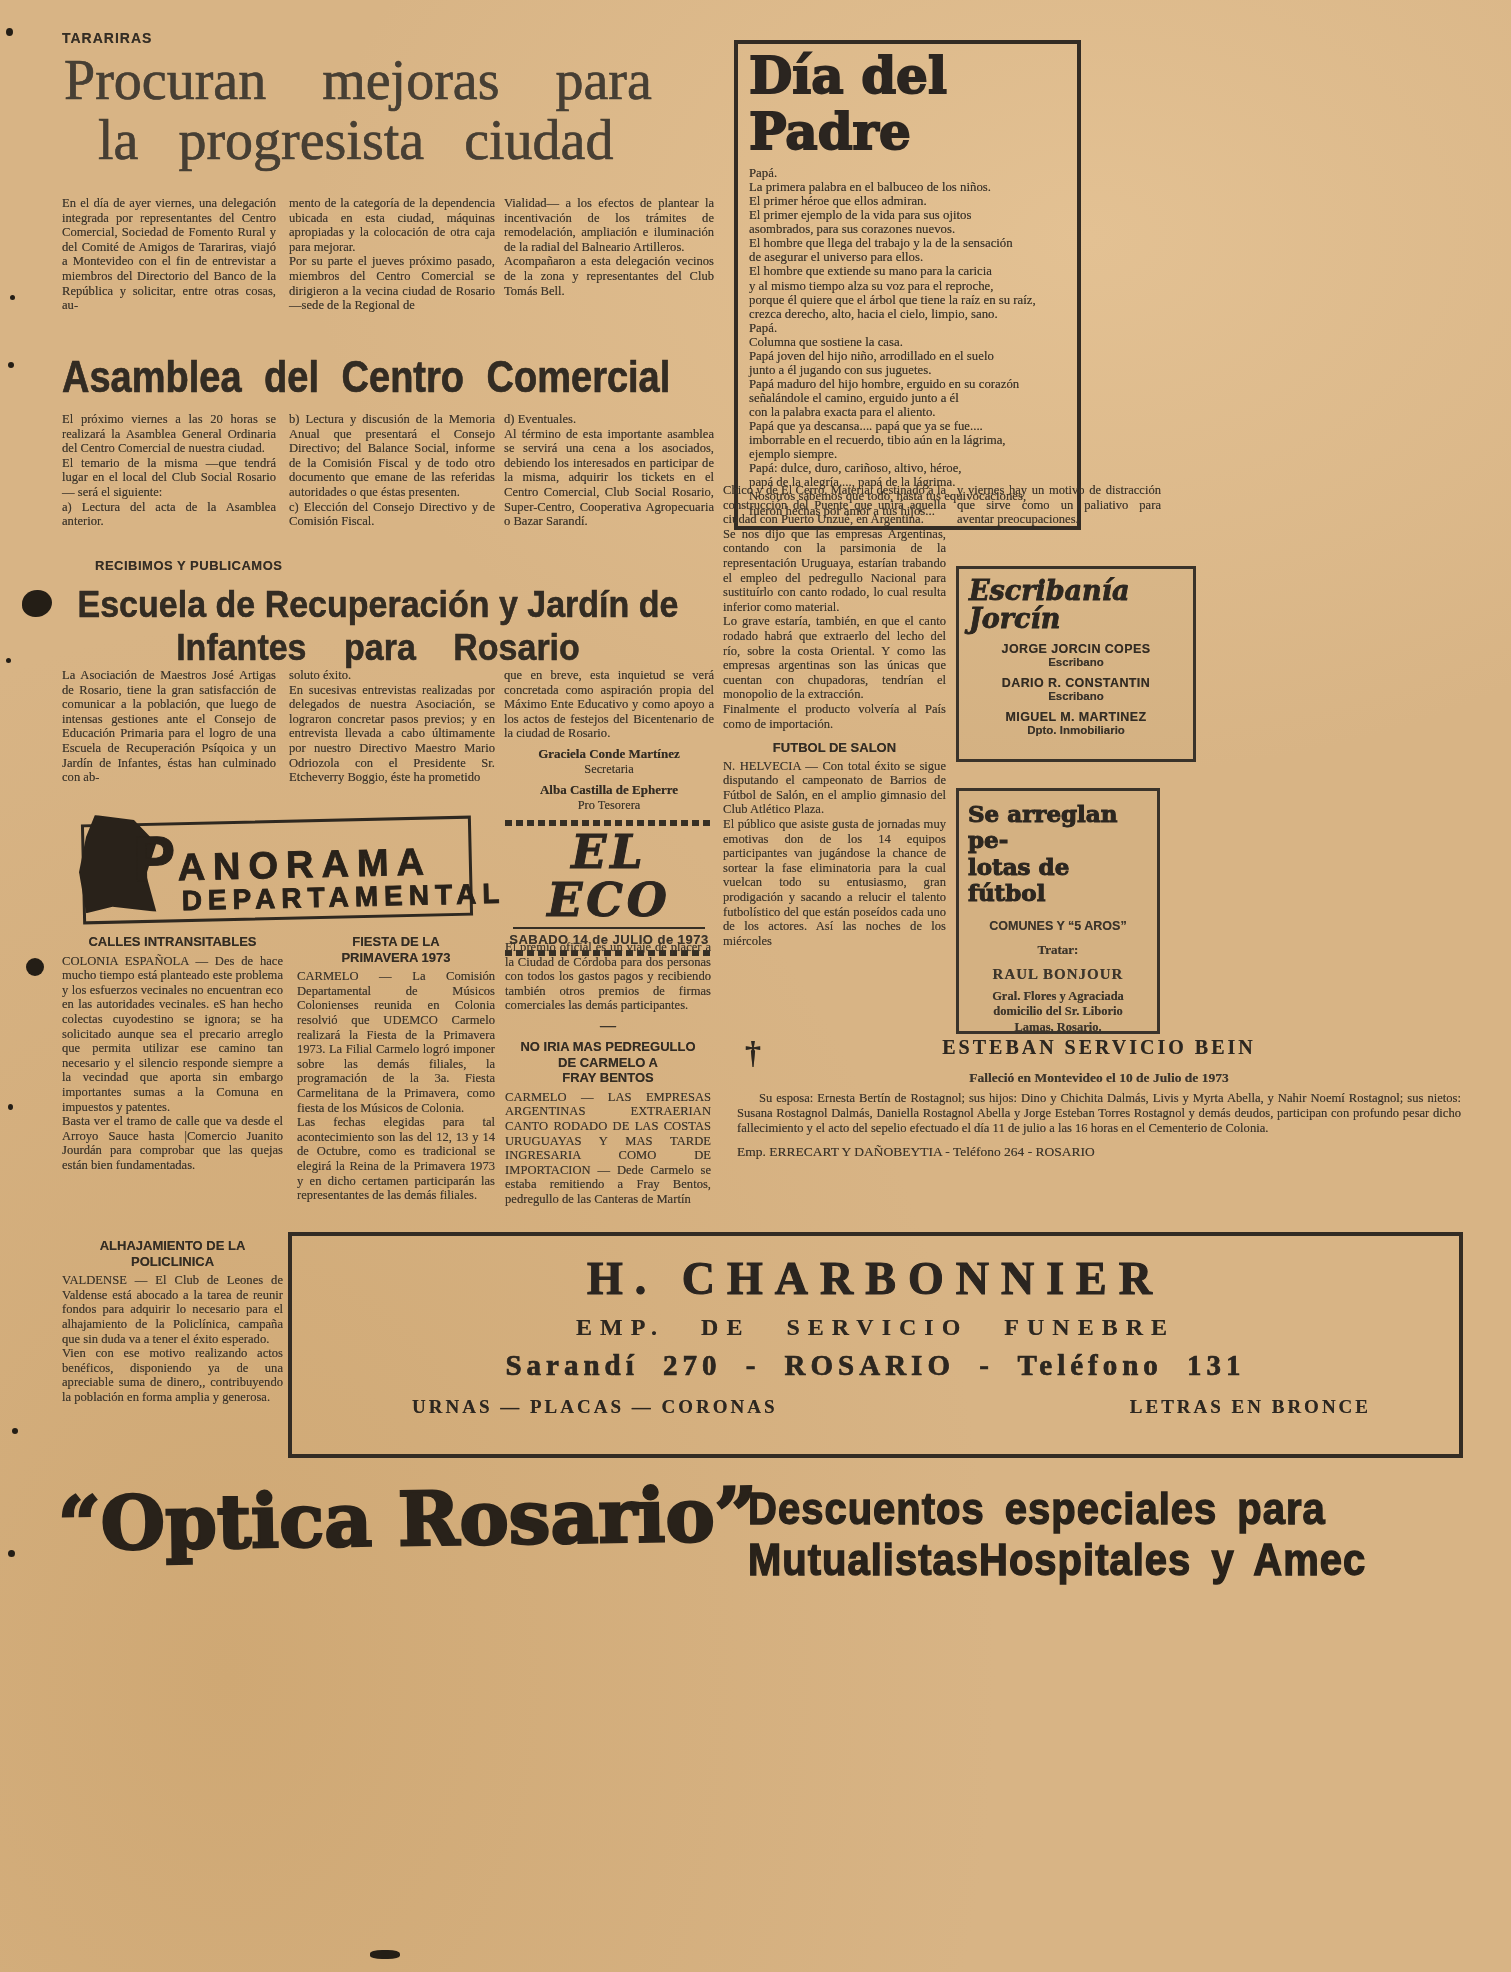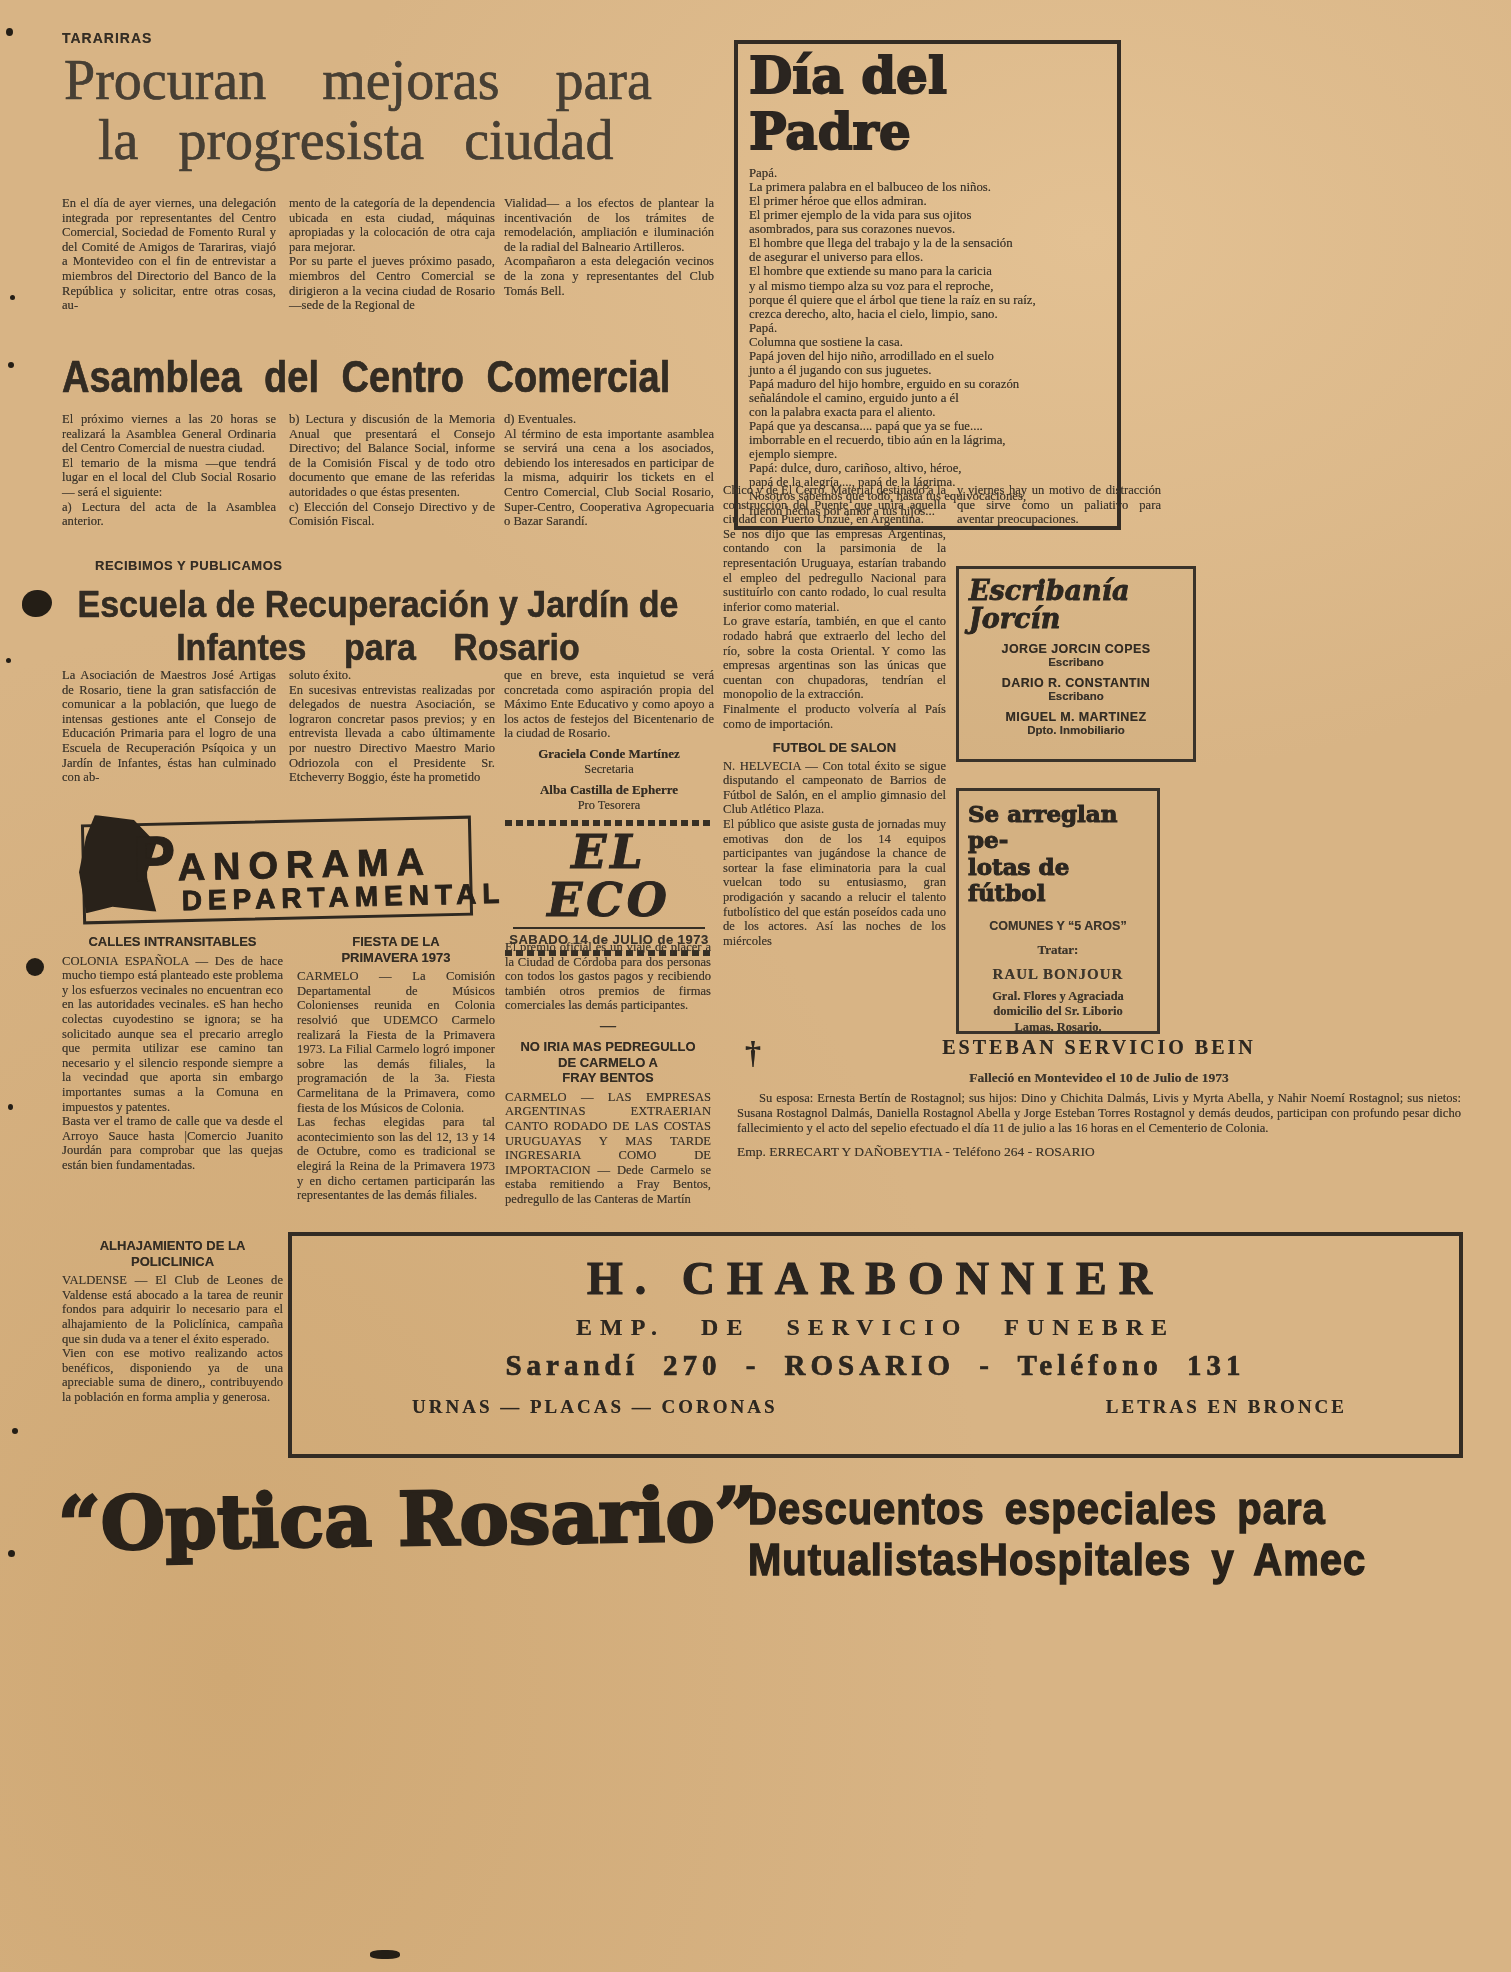--- a/index.html
+++ b/index.html
@@ -24,21 +24,21 @@
   #kicker-tar { left:62px; top:30px; font-family:"Liberation Sans",sans-serif; font-weight:700; font-size:14px; letter-spacing:1px; color:#352e25; }
   #hl1 { left:64px; top:50px; width:660px; font-size:56px; line-height:1.08; color:#473f34;
          -webkit-text-stroke:0.6px #473f34; font-weight:400; }
   #hl1 .l1 { display:block; word-spacing:42px; }
   #hl1 .l2 { display:block; word-spacing:26px; padding-left:34px; }
   #a1c1 { left:62px;  top:196px; width:214px; }
   #a1c2 { left:289px; top:196px; width:206px; }
   #a1c3 { left:504px; top:196px; width:210px; }
 
   
-  #diabox { left:734px; top:40px; width:387px; min-height:434px; border:4px solid #332c24; padding:4px 11px 8px; }
+  #diabox { left:734px; top:40px; width:347px; min-height:434px; border:4px solid #332c24; padding:4px 11px 8px; }
   #dia-title { font-family:"DejaVu Serif",serif; font-weight:700; font-size:50px; line-height:1.12;
                color:#2b2520; -webkit-text-stroke:1.8px #2b2520; letter-spacing:0px; margin-bottom:6px; }
   #dia-body { font-size:12.8px; line-height:1.1; white-space:pre-line; text-align:left; color:#3b342a; }
 
   
   #hl2 { left:62px; top:352px; width:660px; font-family:"Liberation Sans",sans-serif; font-weight:700;
          font-size:38px; word-spacing:12px; color:#332c23; transform:scaleY(1.18); transform-origin:top left;
          -webkit-text-stroke:0.5px #332c23; }
   #a2c1 { left:62px;  top:412px; width:214px; }
   #a2c2 { left:289px; top:412px; width:206px; }
@@ -107,21 +107,21 @@
   .obit-name { text-align:center; font-weight:700; font-size:20px; letter-spacing:3px; color:#2d2720; }
   .obit-sub  { text-align:center; font-weight:700; font-size:13.5px; margin-top:11px; }
   .obit-body { font-size:12.6px; line-height:1.2; text-align:justify; margin-top:5px; text-indent:22px; }
   .obit-fun  { font-weight:400; font-size:13.5px; margin-top:8px; }
 
   
   #charbox { left:288px; top:1232px; width:1175px; height:226px; border:4px solid #332c24; text-align:center; padding-top:16px; }
   .char-name { font-weight:700; font-size:46px; letter-spacing:12px; color:#2b2520; -webkit-text-stroke:1px #2b2520; }
   .char-l2 { font-weight:700; font-size:24px; letter-spacing:8px; word-spacing:22px; margin-top:9px; color:#2d2720; }
   .char-l3 { font-weight:700; font-size:29px; letter-spacing:5px; word-spacing:12px; margin-top:8px; color:#2d2720; -webkit-text-stroke:0.6px #2d2720; }
-  .char-l4 { display:flex; justify-content:space-between; padding:0 112px 0 120px; margin-top:14px;
+  .char-l4 { display:flex; justify-content:space-between; padding:0 88px 0 120px; margin-top:14px;
              font-weight:700; font-size:19px; letter-spacing:3px; color:#2d2720; }
 
   
   #optica { left:58px; top:1476px; width:700px; font-family:"DejaVu Serif",serif; font-weight:700;
             font-size:74px; color:#29221a; -webkit-text-stroke:2.5px #29221a; transform:rotate(-0.8deg); }
   #descuentos { left:748px; top:1484px; width:716px; font-family:"Liberation Sans",sans-serif; font-weight:700;
                 font-size:40px; line-height:1.12; letter-spacing:1px; word-spacing:8px; color:#29221a;
                 -webkit-text-stroke:1.2px #29221a; transform:scaleY(1.12); transform-origin:top left; white-space:pre-line; }
 </style>
 </head>

